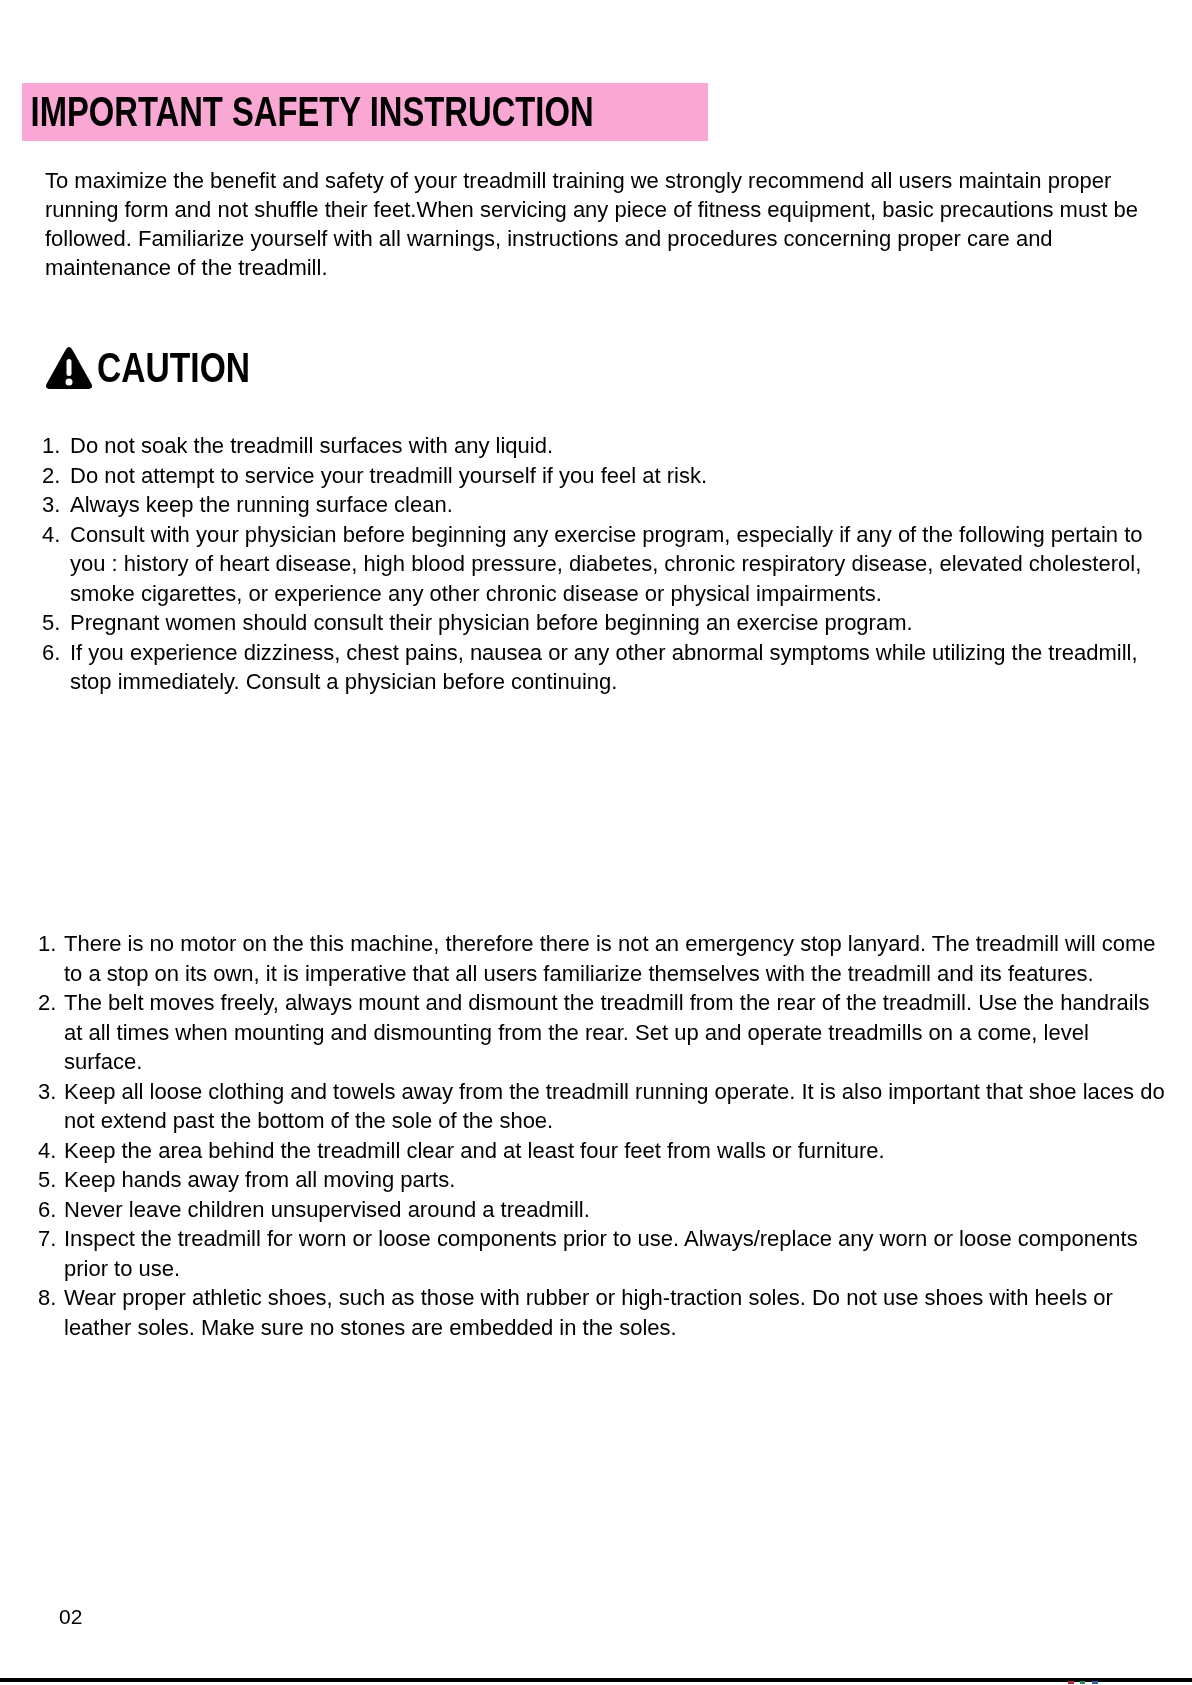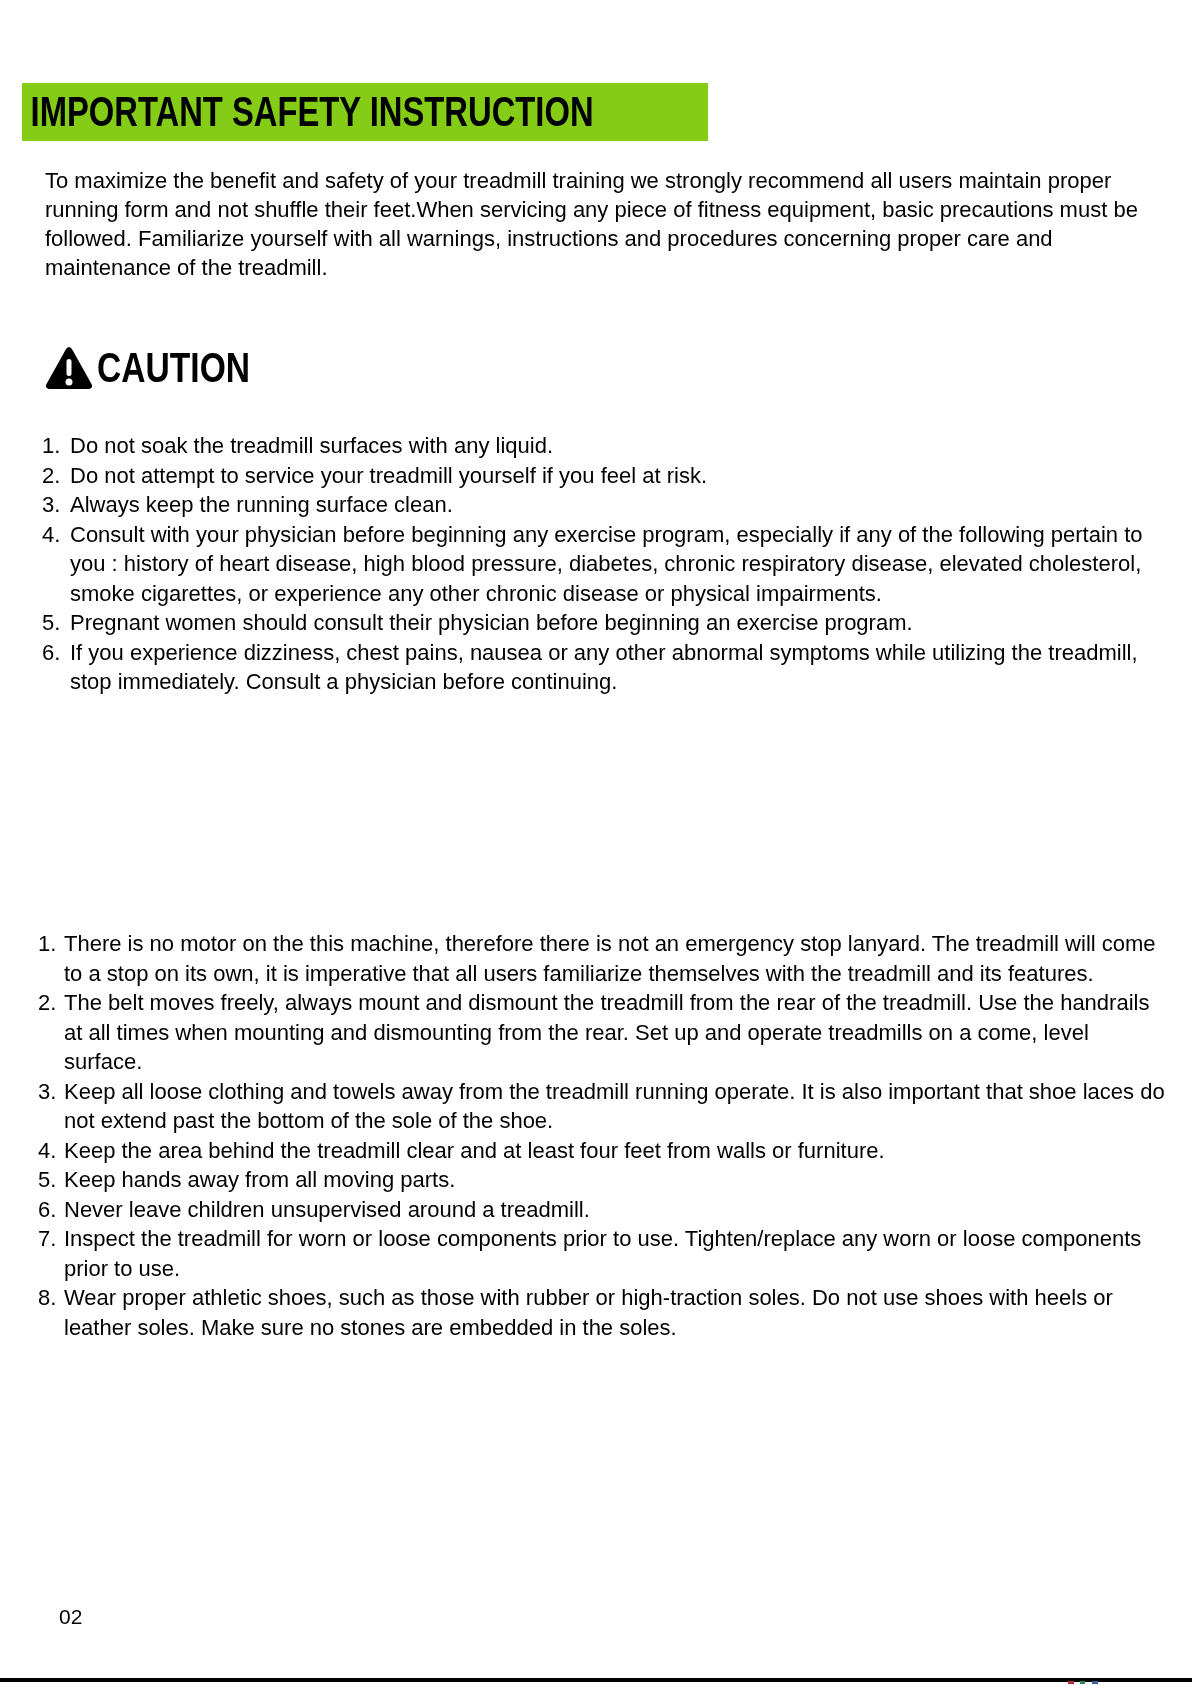--- a/index.html
+++ b/index.html
@@ -11,21 +11,21 @@
     color: #000000;
     font-family: "Liberation Sans", sans-serif;
     overflow: hidden;
   }
 
   
   .banner {
     position: absolute;
     left: 22px; top: 83px;
     width: 686px; height: 58px;
-    background: #84cc16;
+    background: #f9a8d4;
     display: flex;
     align-items: center;
   }
   .banner-text {
     font-size: 42px;
     font-weight: bold;
     white-space: nowrap;
     padding-left: 11px;
     transform: scaleX(0.78);
     transform-origin: 0 50%;
@@ -179,21 +179,21 @@
         <span class="txt">Keep hands away from all moving parts.</span>
       </div>
 
       <div class="row">
         <span class="num">6.</span>
         <span class="txt">Never leave children unsupervised around a treadmill.</span>
       </div>
 
       <div class="row">
         <span class="num">7.</span>
-        <span class="txt">Inspect the treadmill for worn or loose components prior to use. Tighten/replace any worn or loose components prior to use.</span>
+        <span class="txt">Inspect the treadmill for worn or loose components prior to use. Always/replace any worn or loose components prior to use.</span>
       </div>
 
       <div class="row">
         <span class="num">8.</span>
         <span class="txt">Wear proper athletic shoes, such as those with rubber or high-traction soles. Do not use shoes with heels or leather soles. Make sure no stones are embedded in the soles.</span>
       </div>
     </div>
 
   <div class="pagenum">02</div>
 

